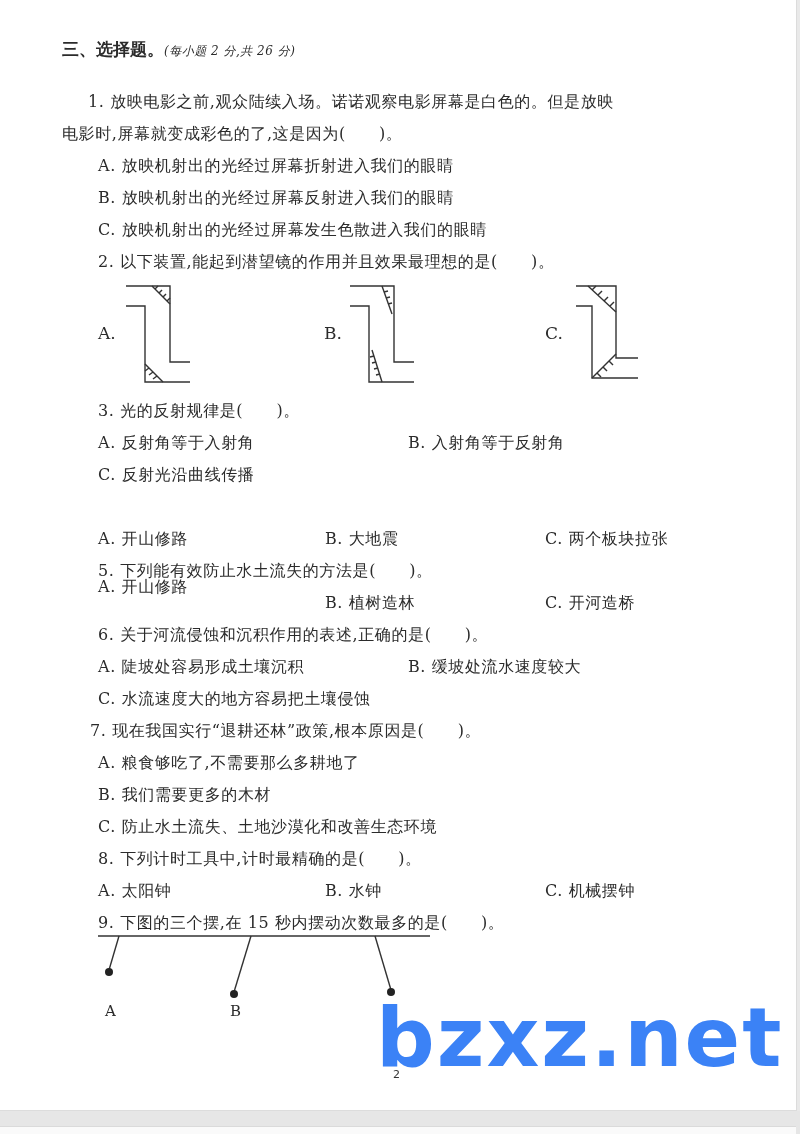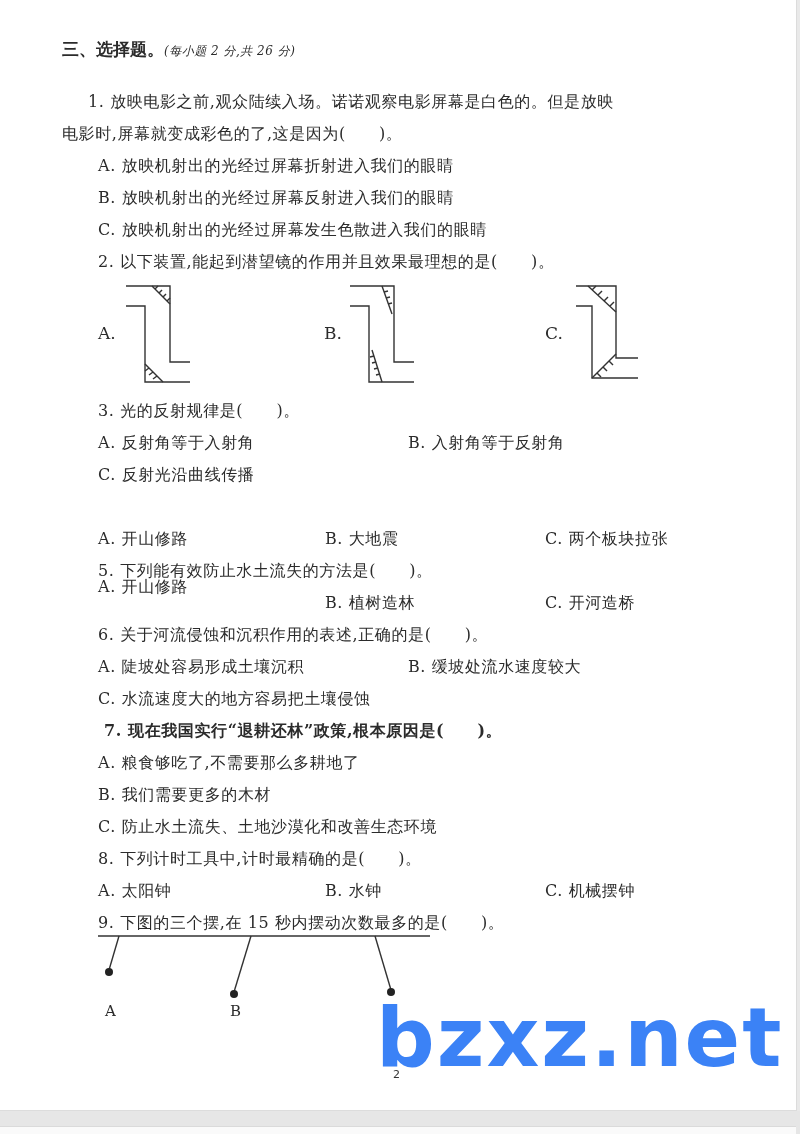--- a/index.html
+++ b/index.html
@@ -132,21 +132,21 @@
   <div class="line" style="left:98px; top:560px;">5. 下列能有效防止水土流失的方法是(　　)。</div>
   <div class="line" style="left:98px; top:576px;">A. 开山修路</div>
   <div class="line" style="left:325px; top:592px;">B. 植树造林</div>
   <div class="line" style="left:545px; top:592px;">C. 开河造桥</div>
 
   <div class="line" style="left:98px; top:624px;">6. 关于河流侵蚀和沉积作用的表述,正确的是(　　)。</div>
   <div class="line" style="left:98px; top:656px;">A. 陡坡处容易形成土壤沉积</div>
   <div class="line" style="left:408px; top:656px;">B. 缓坡处流水速度较大</div>
   <div class="line" style="left:98px; top:688px;">C. 水流速度大的地方容易把土壤侵蚀</div>
 
-  <div class="line" style="left:104px; top:720px;font-weight:bold;">7. 现在我国实行“退耕还林”政策,根本原因是(　　)。</div>
+  <div class="line" style="left:90px; top:720px;">7. 现在我国实行“退耕还林”政策,根本原因是(　　)。</div>
   <div class="line" style="left:98px; top:752px;">A. 粮食够吃了,不需要那么多耕地了</div>
   <div class="line" style="left:98px; top:784px;">B. 我们需要更多的木材</div>
   <div class="line" style="left:98px; top:816px;">C. 防止水土流失、土地沙漠化和改善生态环境</div>
 
   <div class="line" style="left:98px; top:848px;">8. 下列计时工具中,计时最精确的是(　　)。</div>
   <div class="line" style="left:98px; top:880px;">A. 太阳钟</div>
   <div class="line" style="left:325px; top:880px;">B. 水钟</div>
   <div class="line" style="left:545px; top:880px;">C. 机械摆钟</div>
 
   <div class="line" style="left:98px; top:912px;">9. 下图的三个摆,在 15 秒内摆动次数最多的是(　　)。</div>

